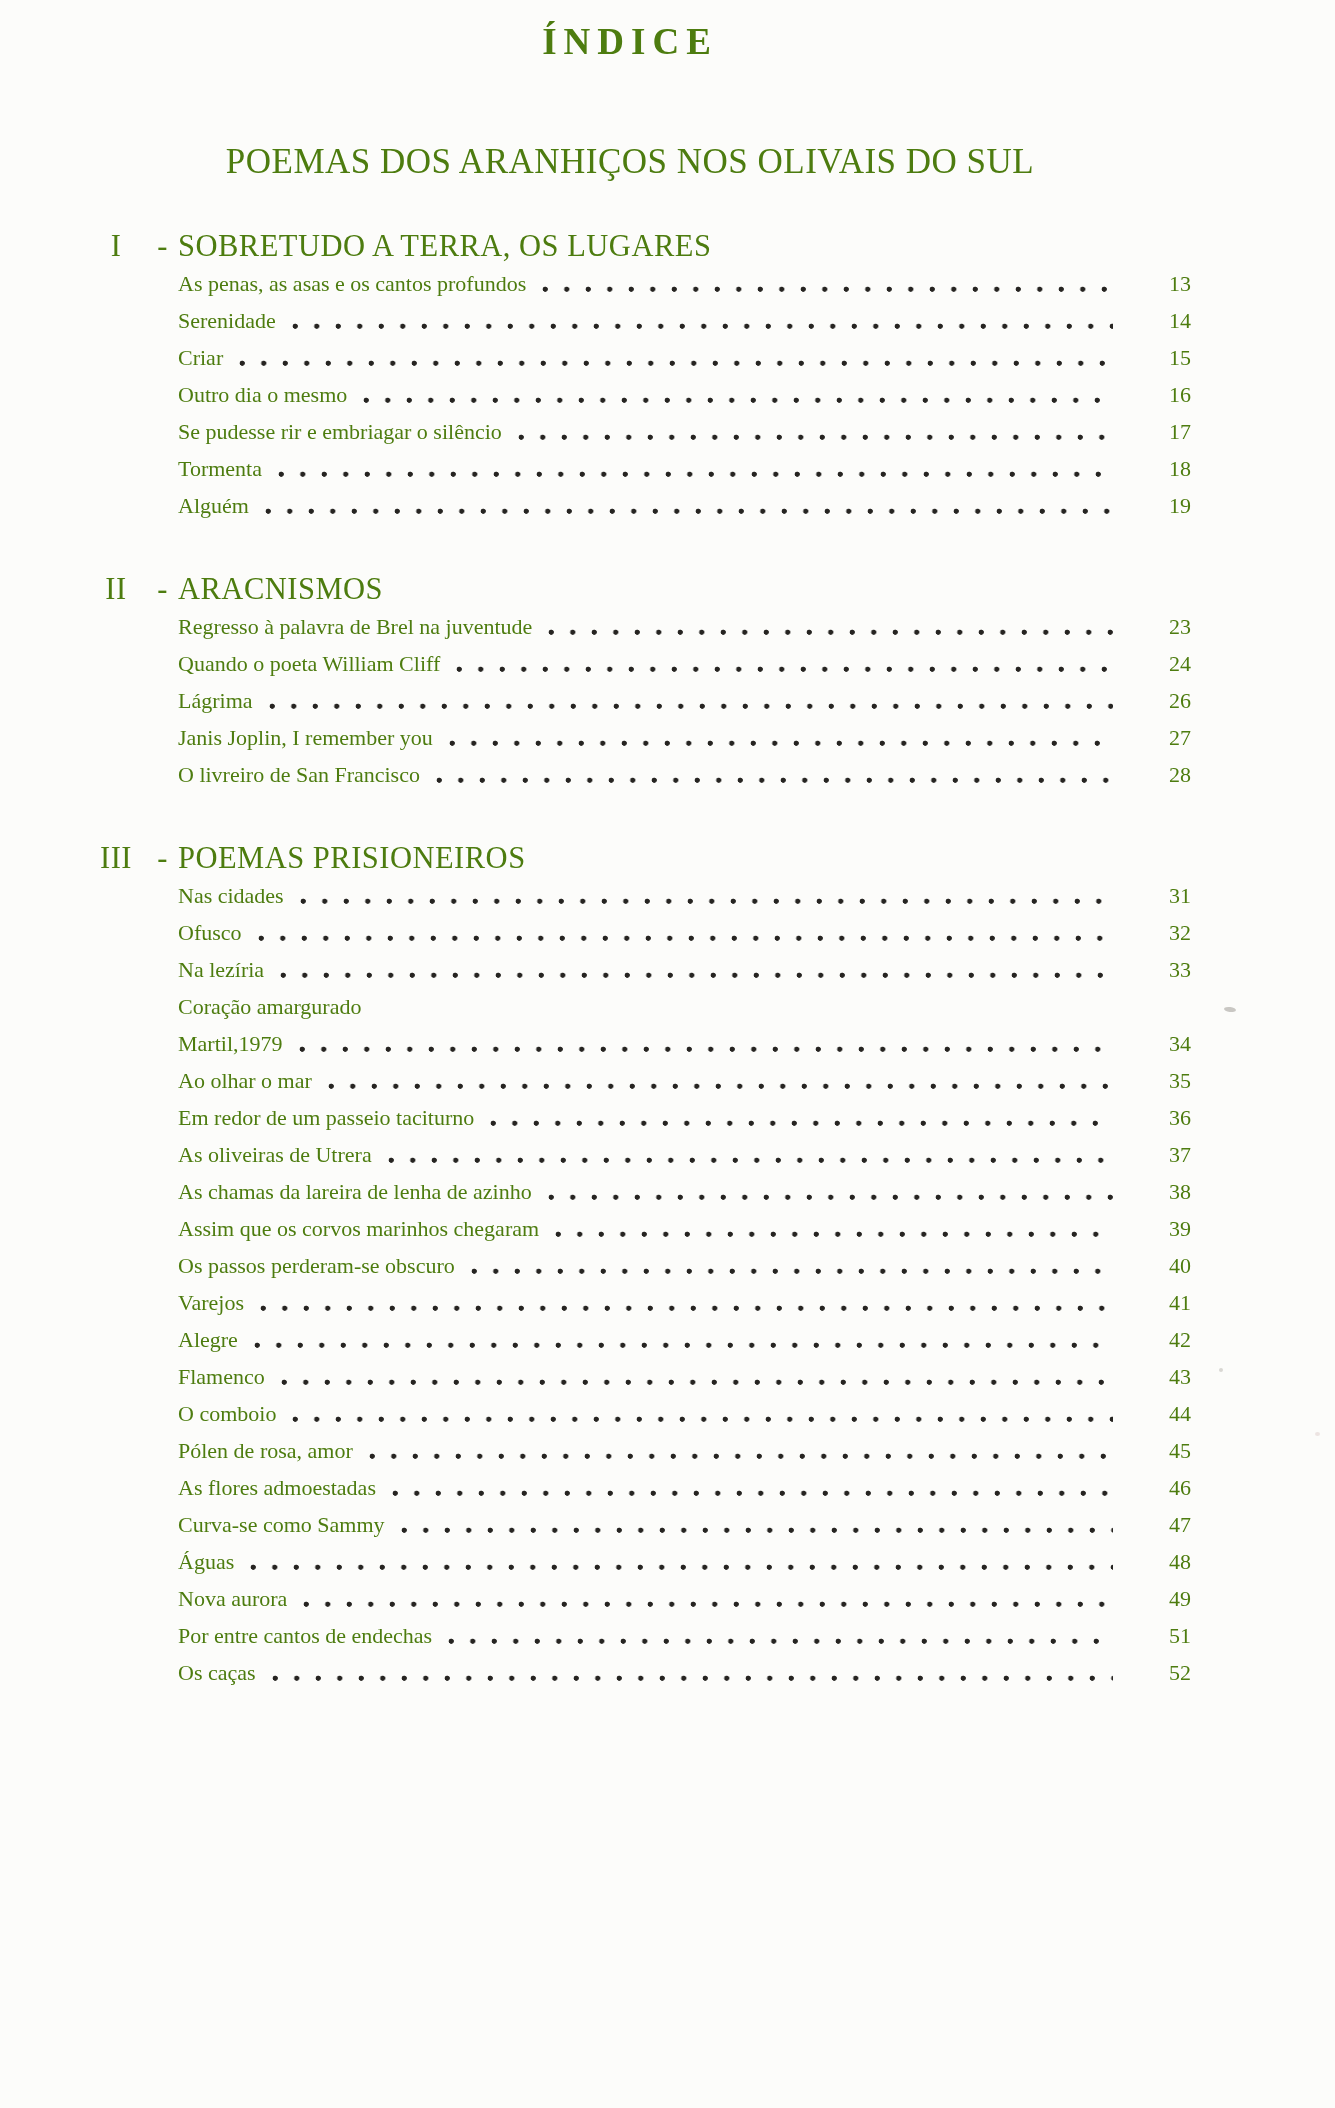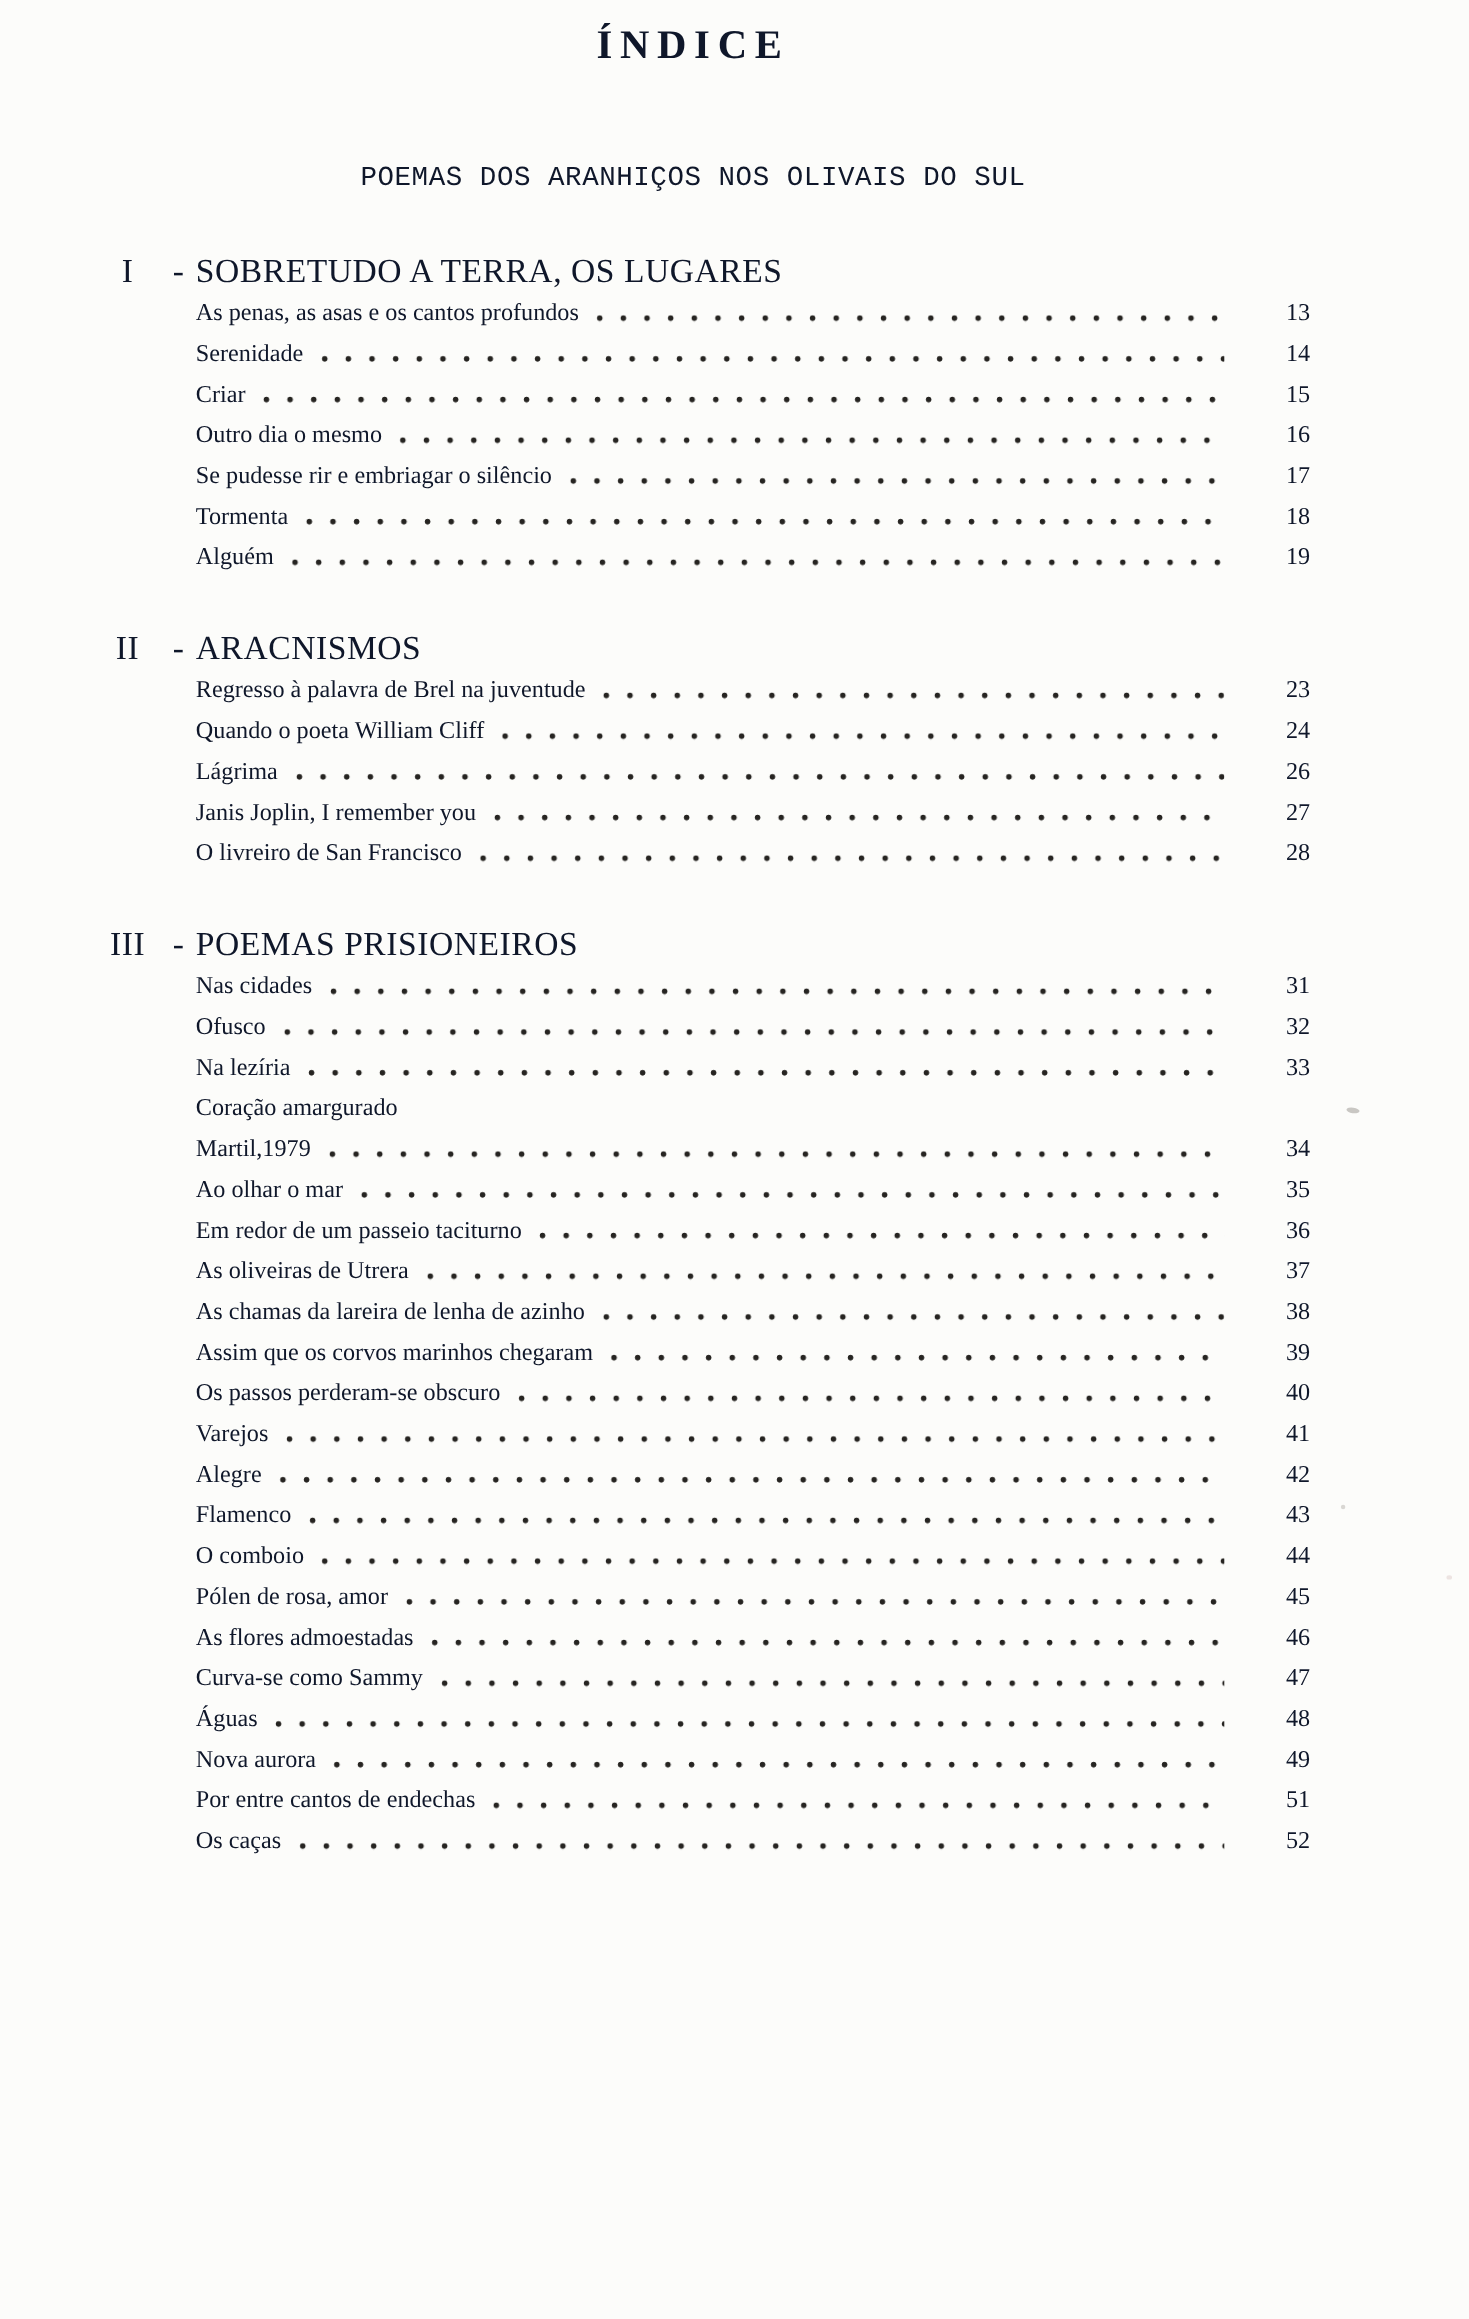--- a/index.html
+++ b/index.html
@@ -1,43 +1,42 @@
 <!DOCTYPE html>
 <html><head>
 <meta charset="utf-8">
 <style>
   html, body { margin:0; padding:0; }
   .page {
     position: relative;
     width: 1335px;
     height: 2108px;
     background: #fcfcfa;
-    color: #0f172a;
+    color: #4d7c0f;
     font-family: "Liberation Serif", "DejaVu Serif", serif;
     overflow: hidden;
   }
   
   .page-header {
     width: 1260px;
     text-align: center;
   }
   .page-title {
     margin: 22px 0 0 0;
     font-size: 37px;
     font-weight: bold;
     letter-spacing: 7px;
     line-height: 40px;
   }
   .collection-title {
     margin: 80px 0 0 0;
-    font-size: 25px;
+    font-size: 35px;
     font-weight: normal;
     letter-spacing: 0.5px;
     line-height: 40px;
-    font-family: Liberation Mono, monospace;
   }
   .toc {
     margin: 46px 0 0 85px;
     width: 1106px;
   }
   .toc-section + .toc-section { margin-top: 47px; }
   .section-head {
     display: flex;
     font-size: 30.5px;
     line-height: 37px;

